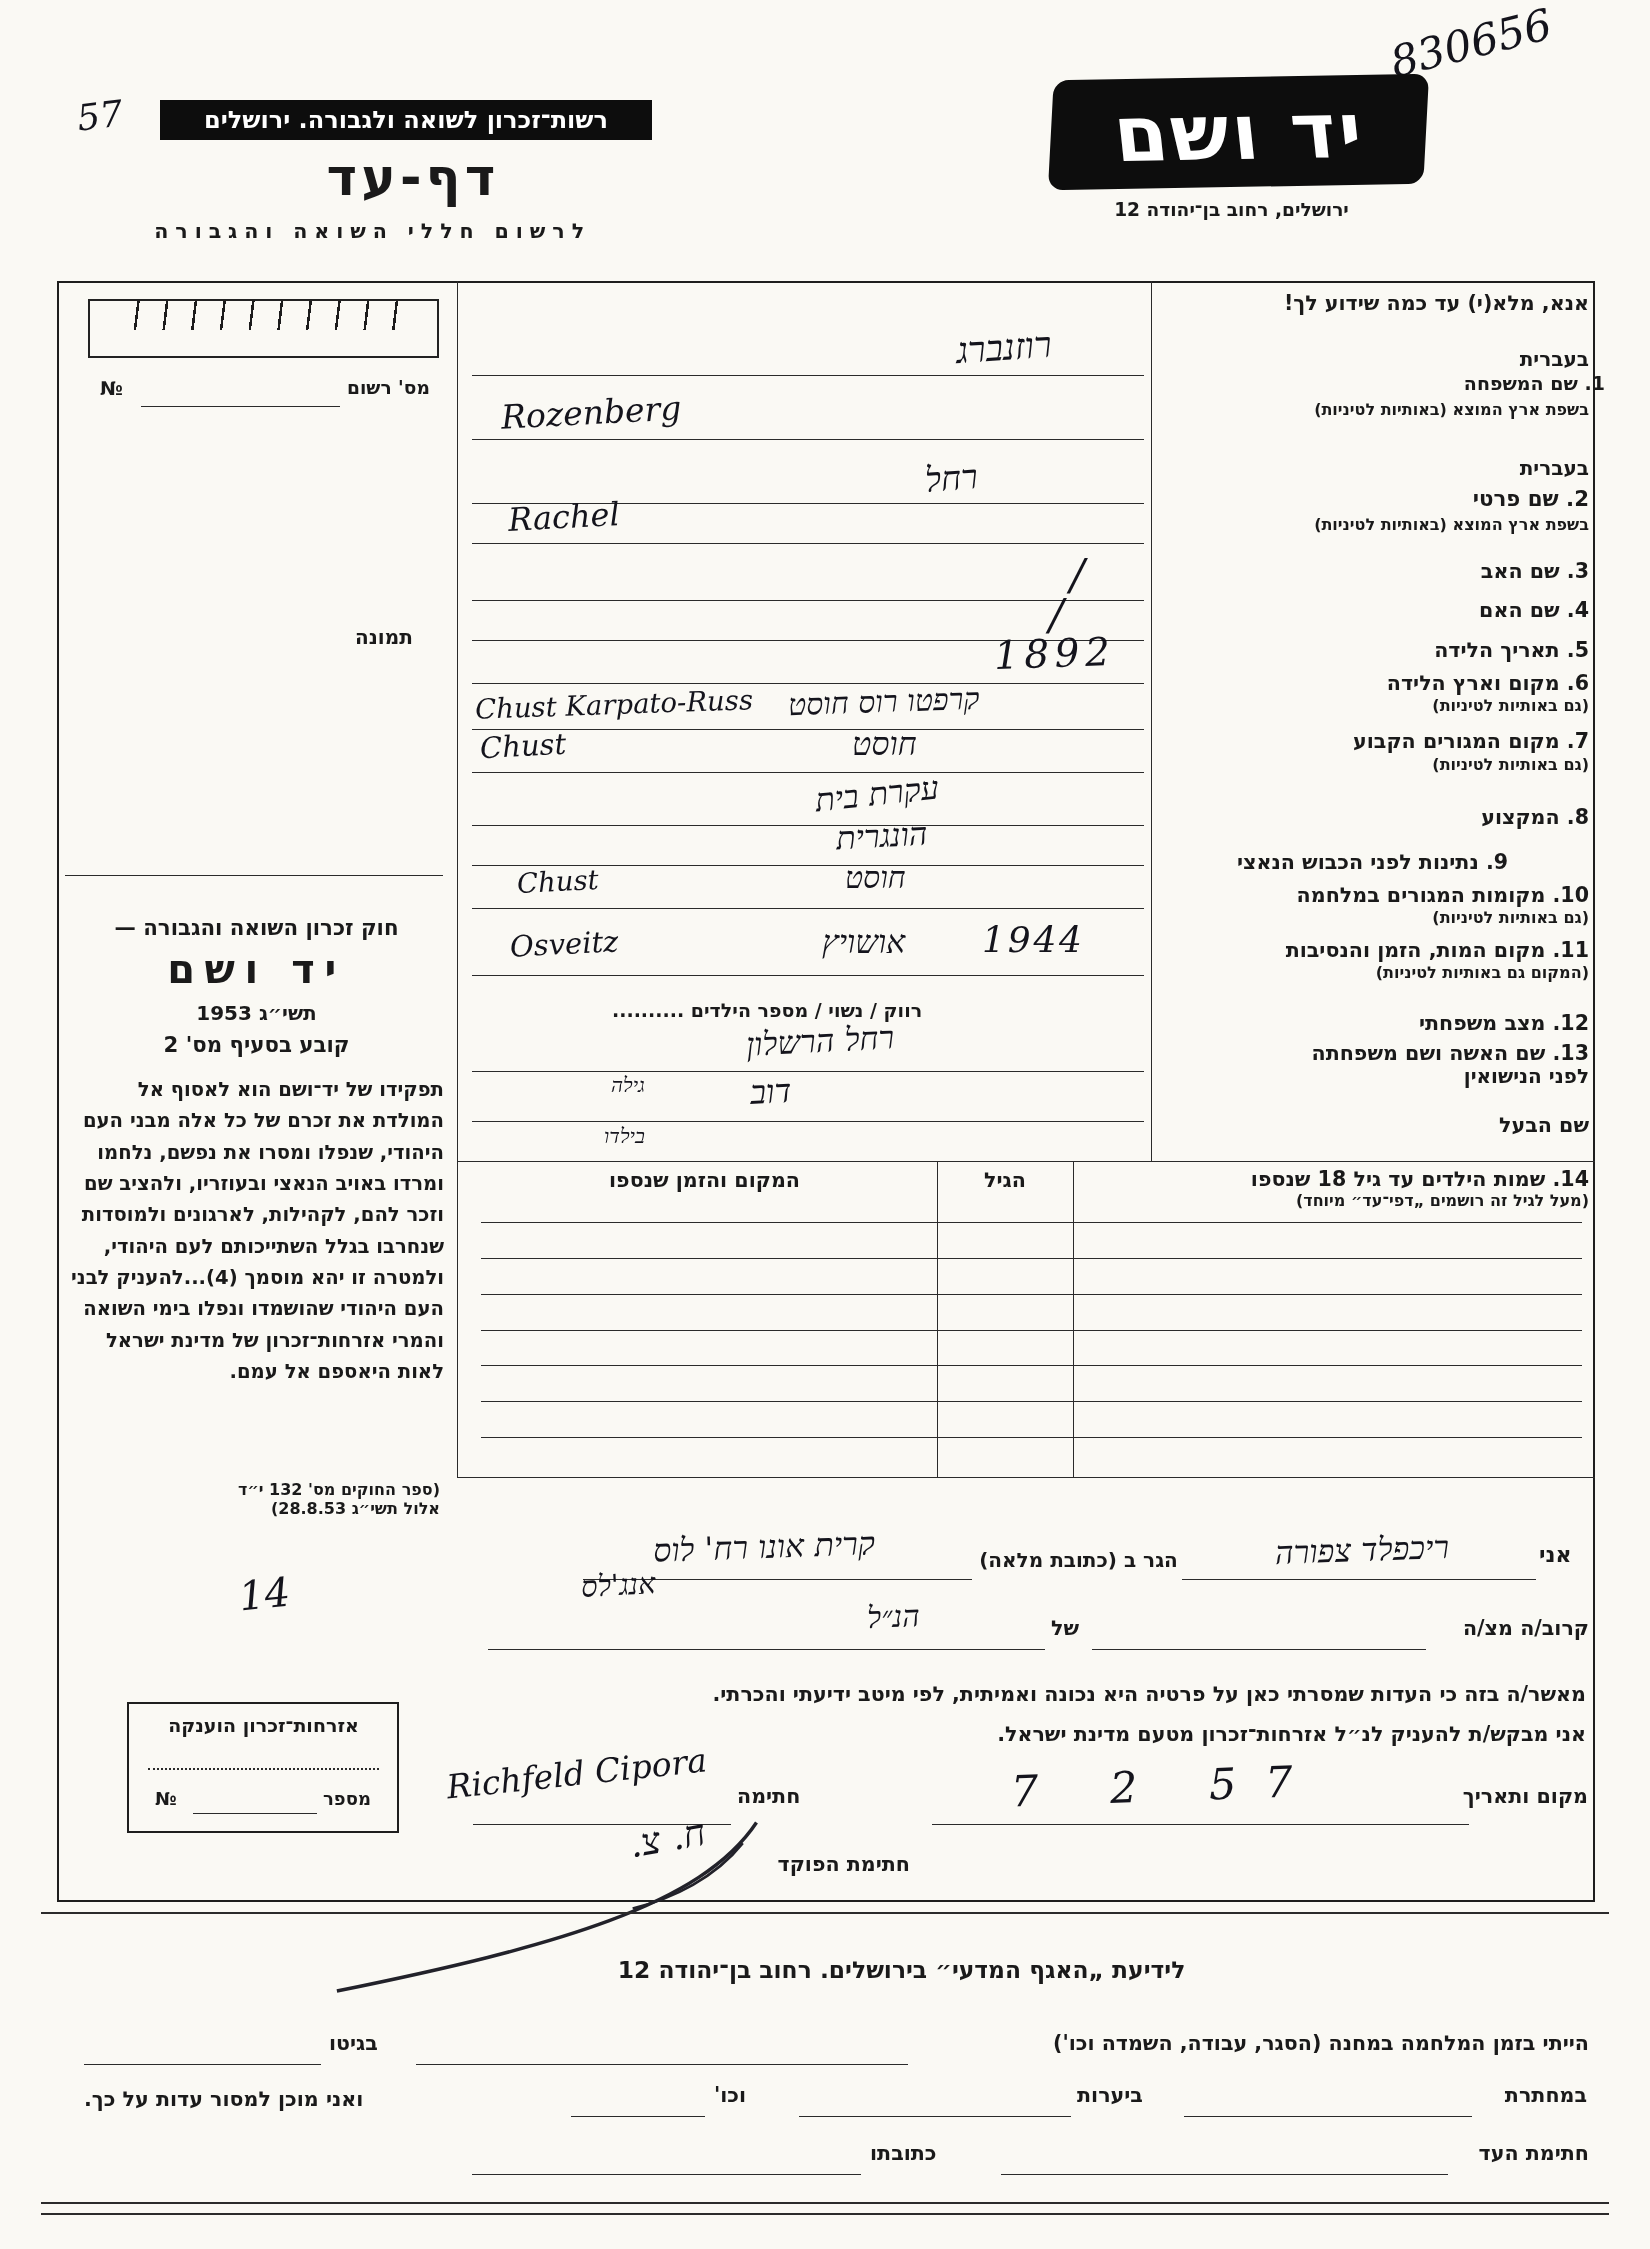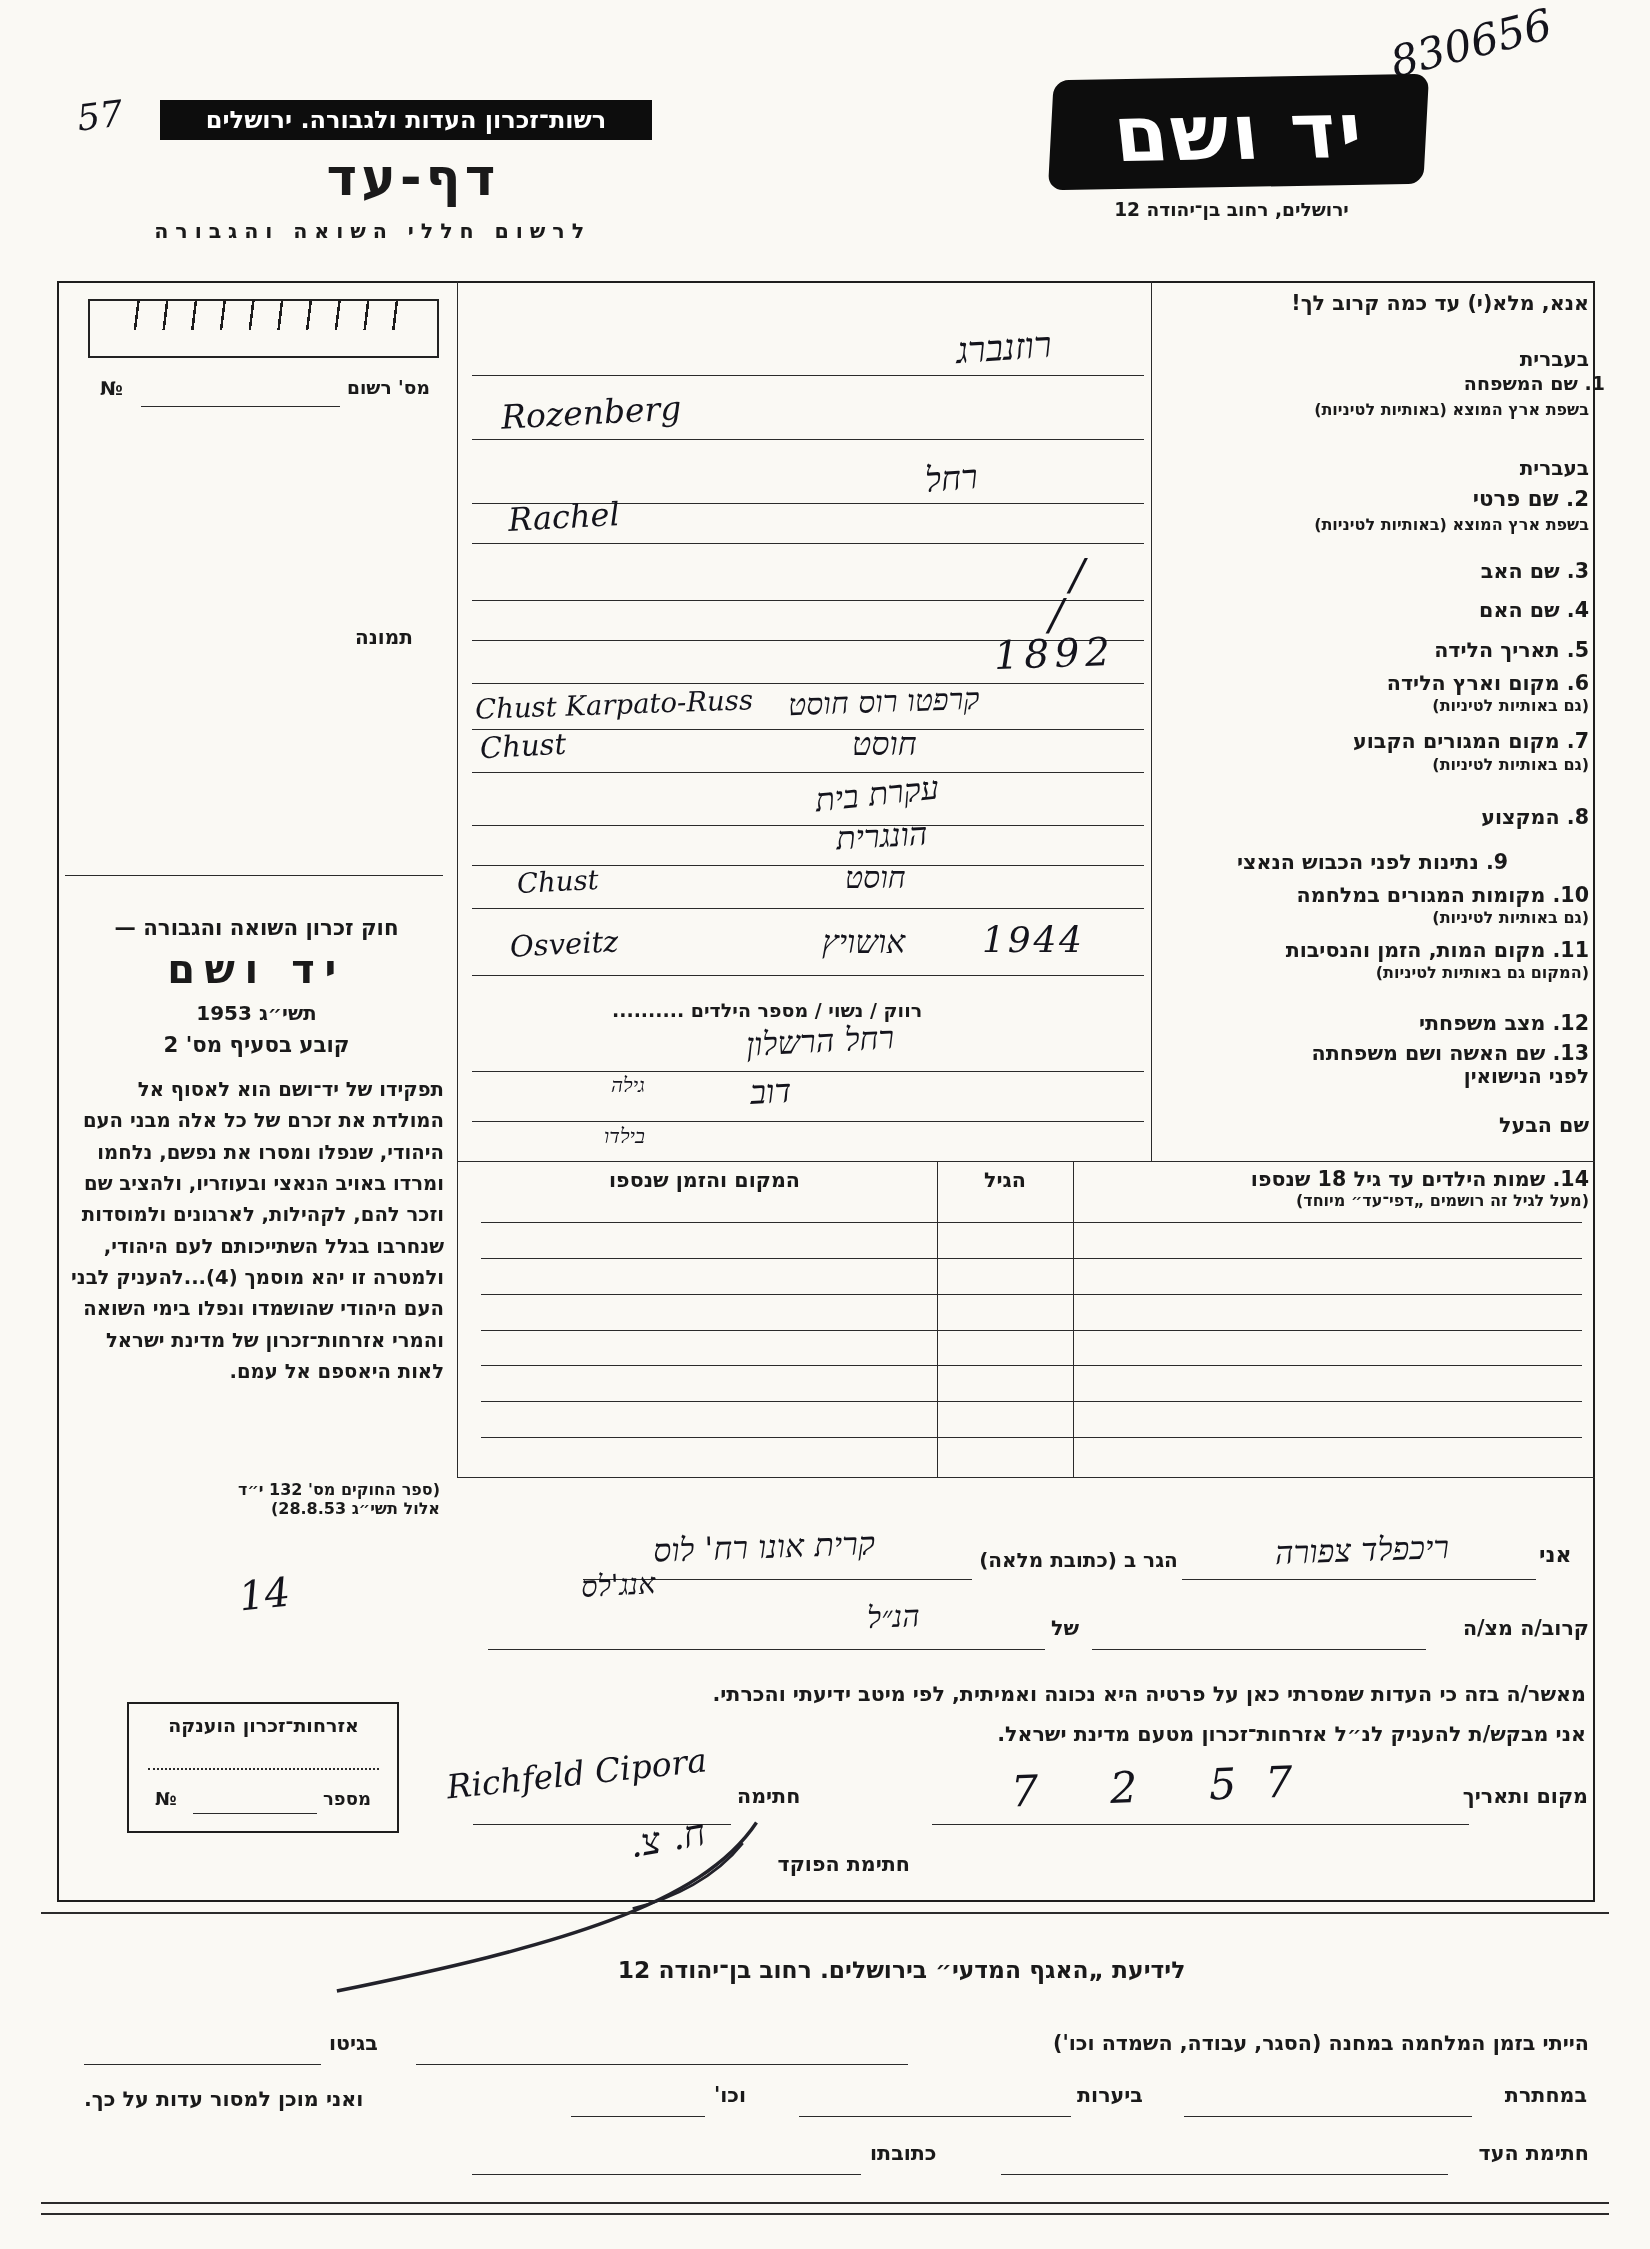--- a/index.html
+++ b/index.html
@@ -28,21 +28,21 @@
 </style>
 </head>
 <body>
 
 <div class="page">
 
   <div class="h" style="left:1389px; top:18px; font-size:43px; transform:rotate(-14deg);">830656</div>
   <div class="h" style="left:77px; top:95px; font-size:36px; transform:rotate(-7deg);">57</div>
 
   <div class="bar" style="left:160px; top:100px; width:492px; height:40px;">
-    <span class="he" style="font-weight:700; font-size:24px;">רשות־זכרון העדות ולגבורה. ירושלים</span>
+    <span class="he" style="font-weight:700; font-size:24px;">רשות־זכרון לשואה ולגבורה. ירושלים</span>
   </div>
   <div class="t ctr" style="left:296px; top:147px; width:234px; font-size:52px; font-weight:900; letter-spacing:4.1px;">דף-עד</div>
   <div class="t ctr" style="left:220px; top:219px; width:371px; font-size:20.6px; letter-spacing:6.9px;">לרשום חללי השואה והגבורה</div>
 
   <div class="bar" style="left:1051px; top:77px; width:375px; height:110px; border-radius:15px; transform:skewX(-4deg) rotate(-1deg);">
     <span class="he" style="font-weight:900; font-size:77px; transform:skewX(9deg); letter-spacing:2.8px;">יד ושם</span>
   </div>
   <div class="t ctr" style="left:1032px; top:199px; width:399px; font-size:18.6px;">ירושלים, רחוב בן־יהודה 12</div>
 
   <div class="frame" style="left:57px; top:281px; width:1538px; height:1621px;"></div>
@@ -58,21 +58,21 @@
 
   <div class="line" style="left:65px; top:875px; width:378px;"></div>
 
   <div class="t ctr" style="left:69px; top:915px; width:375px; font-size:21.3px;">חוק זכרון השואה והגבורה —</div>
   <div class="t ctr" style="left:69px; top:946px; width:375px; font-size:40px; font-weight:900; letter-spacing:9.6px;">יד ושם</div>
   <div class="t ctr" style="left:69px; top:1001px; width:375px; font-size:20px;">תשי״ג 1953</div>
   <div class="t ctr" style="left:69px; top:1032px; width:375px; font-size:21.3px;">קובע בסעיף מס' 2</div>
   <div class="para" style="left:67px; top:1074px; width:377px; font-size:19.6px; line-height:1.6;">תפקידו של יד־ושם הוא לאסוף אל המולדת את זכרם של כל אלה מבני העם היהודי, שנפלו ומסרו את נפשם, נלחמו ומרדו באויב הנאצי ובעוזריו, ולהציב שם וזכר להם, לקהילות, לארגונים ולמוסדות שנחרבו בגלל השתייכותם לעם היהודי, ולמטרה זו יהא מוסמך (4)...להעניק לבני העם היהודי שהושמדו ונפלו בימי השואה והמרי אזרחות־זכרון של מדינת ישראל לאות היאספם אל עמם.</div>
   <div class="para ctr" style="left:199px; top:1480px; width:241px; font-size:16px;">(ספר החוקים מס' 132 י״ד אלול תשי״ג 28.8.53)</div>
 
-  <div class="t rt" style="left:1156px; top:291px; width:433px;">אנא, מלא(י) עד כמה קרוב לך!</div>
+  <div class="t rt" style="left:1156px; top:291px; width:433px;">אנא, מלא(י) עד כמה שידוע לך!</div>
 
   <div class="t rt" style="left:1156px; top:347px; width:433px; font-size:20px;">בעברית</div>
   <div class="t rt" style="left:1172px; top:372px; width:433px; font-size:19px;">1. שם המשפחה</div>
   <div class="s rt" style="left:1156px; top:400px; width:433px;">בשפת ארץ המוצא (באותיות לטיניות)</div>
 
   <div class="t rt" style="left:1156px; top:456px; width:433px; font-size:20px;">בעברית</div>
   <div class="t rt" style="left:1156px; top:486px; width:433px; font-size:21.3px;">2. שם פרטי</div>
   <div class="s rt" style="left:1156px; top:515px; width:433px;">בשפת ארץ המוצא (באותיות לטיניות)</div>
 
   <div class="t rt" style="left:1156px; top:559px; width:433px;">3. שם האב</div>

